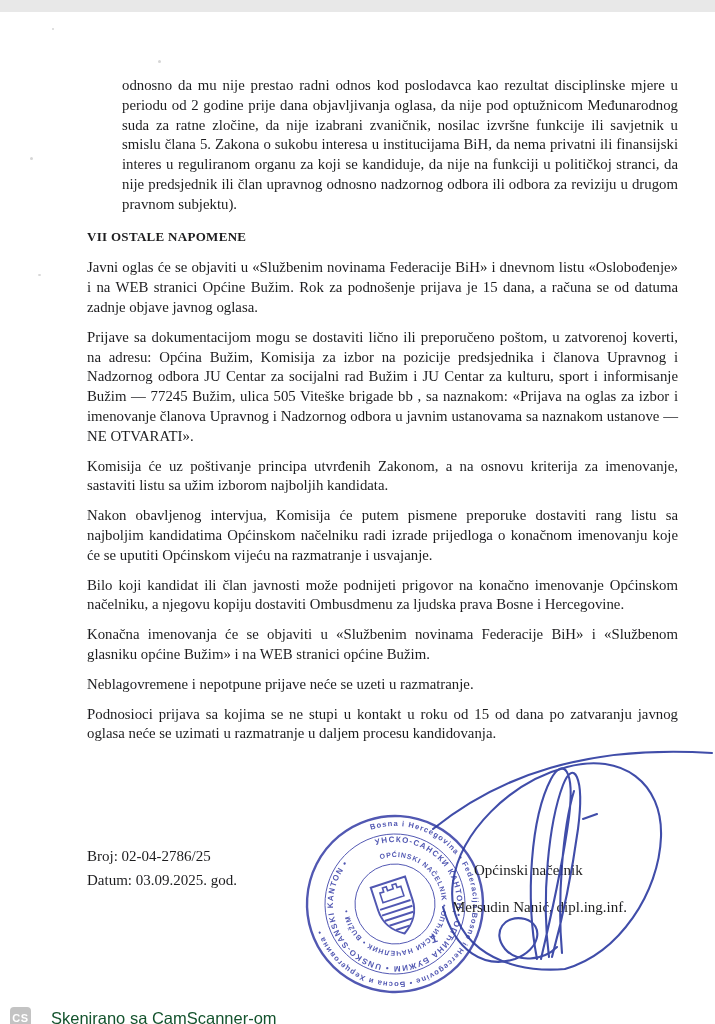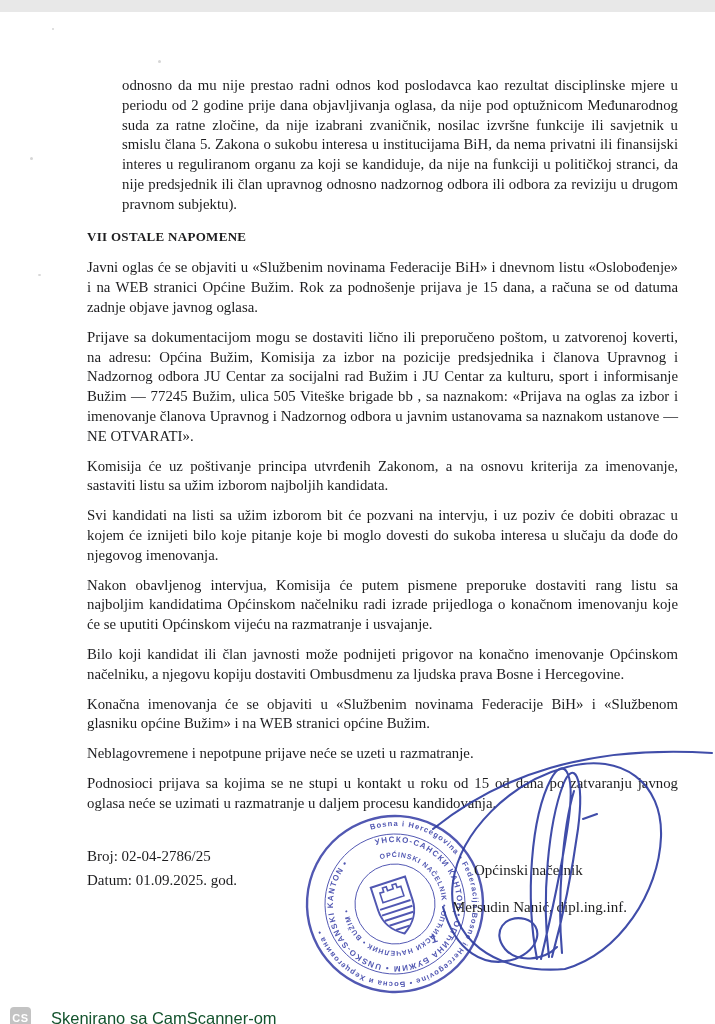--- a/index.html
+++ b/index.html
@@ -111,31 +111,30 @@
   <div class="speck" style="left:52px; top:16px; width:2px; height:2px;"></div>
   <div class="speck" style="left:158px; top:48px; width:3px; height:3px;"></div>
   <div class="speck" style="left:38px; top:262px; width:3px; height:2px;"></div>
 
   <div class="doc">
     <p class="intro">odnosno da mu nije prestao radni odnos kod poslodavca kao rezultat disciplinske mjere u periodu od 2 godine prije dana objavljivanja oglasa, da nije pod optužnicom Međunarodnog suda za ratne zločine, da nije izabrani zvaničnik, nosilac izvršne funkcije ili savjetnik u smislu člana 5. Zakona o sukobu interesa u institucijama BiH, da nema privatni ili finansijski interes u reguliranom organu za koji se kandiduje, da nije na funkciji u političkoj stranci, da nije predsjednik ili član upravnog odnosno nadzornog odbora ili odbora za reviziju u drugom pravnom subjektu).</p>
     <h3>VII OSTALE NAPOMENE</h3>
     <p>Javni oglas će se objaviti u «Službenim novinama Federacije BiH» i dnevnom listu «Oslobođenje» i na WEB stranici Općine Bužim. Rok za podnošenje prijava je 15 dana, a računa se od datuma zadnje objave javnog oglasa.</p>
     <p>Prijave sa dokumentacijom mogu se dostaviti lično ili preporučeno poštom, u zatvorenoj koverti, na adresu: Općina Bužim, Komisija za izbor na pozicije predsjednika i članova Upravnog i Nadzornog odbora JU Centar za socijalni rad Bužim i JU Centar za kulturu, sport i informisanje Bužim — 77245 Bužim, ulica 505 Viteške brigade bb , sa naznakom: «Prijava na oglas za izbor i imenovanje članova Upravnog i Nadzornog odbora u javnim ustanovama sa naznakom ustanove — NE OTVARATI».</p>
     <p>Komisija će uz poštivanje principa utvrđenih Zakonom, a na osnovu kriterija za imenovanje, sastaviti listu sa užim izborom najboljih kandidata.</p>
-    <p>Svi kandidati na listi sa užim izborom bit će pozvani na intervju, i uz poziv će dobiti obrazac u kojem će iznijeti bilo koje pitanje koje bi moglo dovesti do sukoba interesa u slučaju da dođe do njegovog imenovanja.</p>
     <p>Nakon obavljenog intervjua, Komisija će putem pismene preporuke dostaviti rang listu sa najboljim kandidatima Općinskom načelniku radi izrade prijedloga o konačnom imenovanju koje će se uputiti Općinskom vijeću na razmatranje i usvajanje.</p>
     <p>Bilo koji kandidat ili član javnosti može podnijeti prigovor na konačno imenovanje Općinskom načelniku, a njegovu kopiju dostaviti Ombusdmenu za ljudska prava Bosne i Hercegovine.</p>
     <p>Konačna imenovanja će se objaviti u «Službenim novinama Federacije BiH» i «Službenom glasniku općine Bužim» i na WEB stranici općine Bužim.</p>
     <p>Neblagovremene i nepotpune prijave neće se uzeti u razmatranje.</p>
     <p>Podnosioci prijava sa kojima se ne stupi u kontakt u roku od 15 od dana po zatvaranju javnog oglasa neće se uzimati u razmatranje u daljem procesu kandidovanja.</p>
   </div>
 
   <div class="footer-ids">
     <div>Broj: 02-04-2786/25</div>
-    <div>Datum: 01.09.2025. god.</div>
+    <div>Datum: 03.09.2025. god.</div>
   </div>
 
   <svg class="stamp-wrap" viewBox="0 0 190 190">
     <g transform="rotate(-18 95 95)" fill="none" stroke="#3a41a8">
       <circle cx="95" cy="95" r="88" stroke-width="2.4"></circle>
       <circle cx="95" cy="95" r="70" stroke-width="0.9"></circle>
       <circle cx="95" cy="95" r="40" stroke-width="0.9"></circle>
       <defs>
         <path id="ring-outer" d="M 95 17 a 78 78 0 1 1 -0.02 0" fill="none"></path>
         <path id="ring-middle" d="M 95 33 a 62 62 0 1 1 -0.02 0" fill="none"></path>

